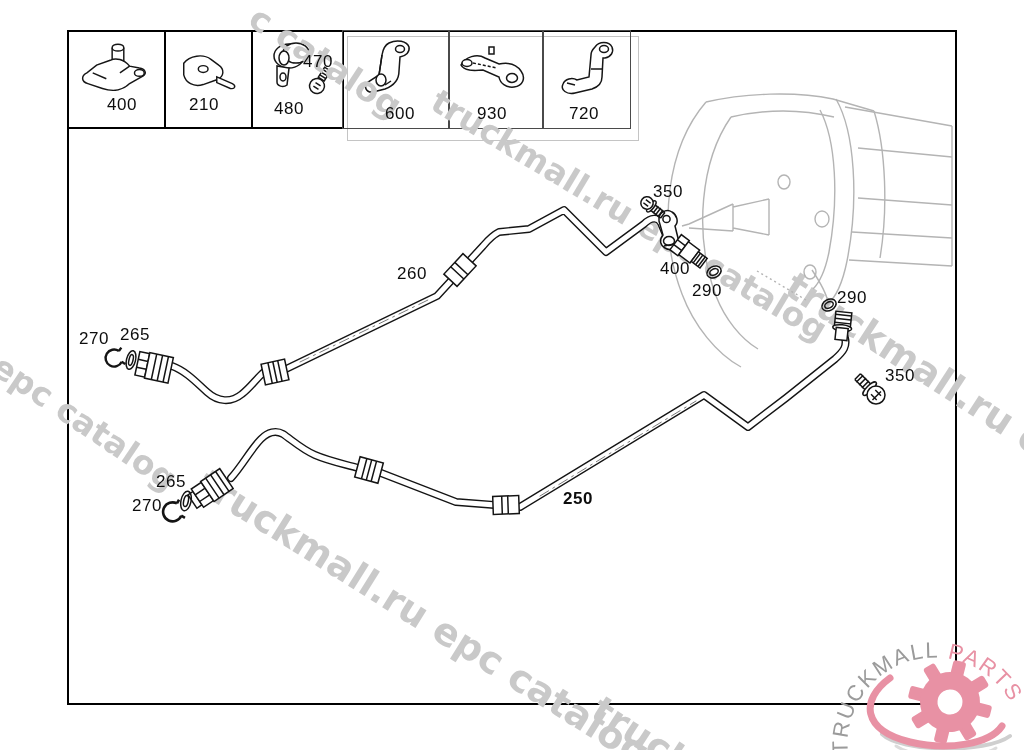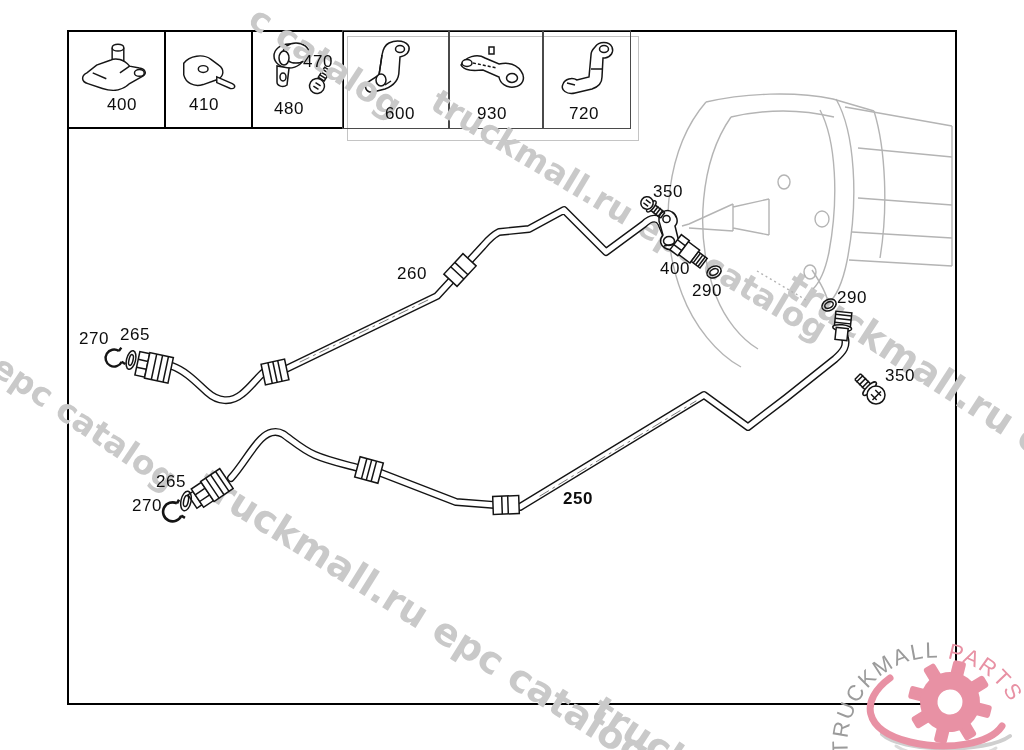--- a/index.html
+++ b/index.html
@@ -240,21 +240,21 @@
         <rect x="-6.5" y="-42" width="13" height="16" rx="3" transform="rotate(270)"></rect>
         <rect x="-6.5" y="-42" width="13" height="16" rx="3" transform="rotate(315)"></rect>
         <circle r="30"></circle>
       </g>
       <circle r="12.5" fill="#ffffff"></circle>
     </g>
   </g>
 </svg>
 
 <div class="lbl" style="left:107px;top:95px;">400</div>
-<div class="lbl" style="left:189px;top:95px;">410</div>
+<div class="lbl" style="left:189px;top:95px;">210</div>
 <div class="lbl" style="left:274px;top:99px;text-align:center;">480</div>
 <div class="lbl" style="left:385px;top:104px;">600</div>
 <div class="lbl" style="left:477px;top:104px;">930</div>
 <div class="lbl" style="left:569px;top:104px;">720</div>
 <div class="lbl" style="left:303px;top:52px;">470</div>
 
 <div class="lbl" style="left:397px;top:264px;text-align:center;">260</div>
 <div class="lbl" style="left:563px;top:489px;font-weight:bold;">250</div>
 <div class="lbl" style="left:653px;top:182px;">350</div>
 <div class="lbl" style="left:660px;top:259px;">400</div>

